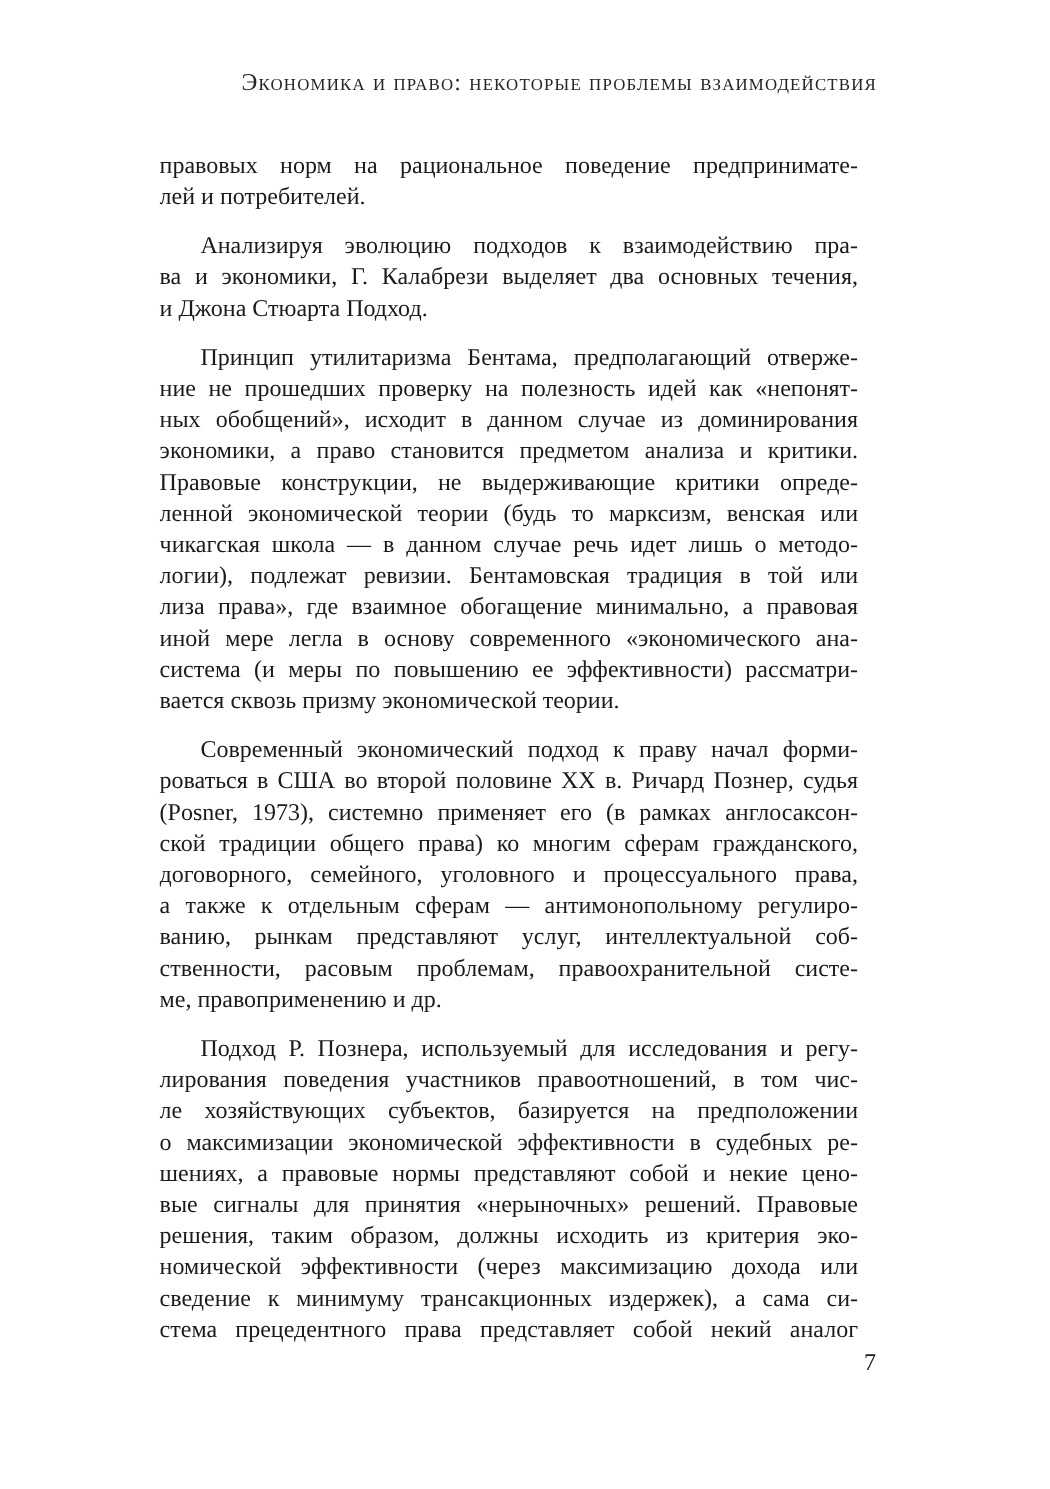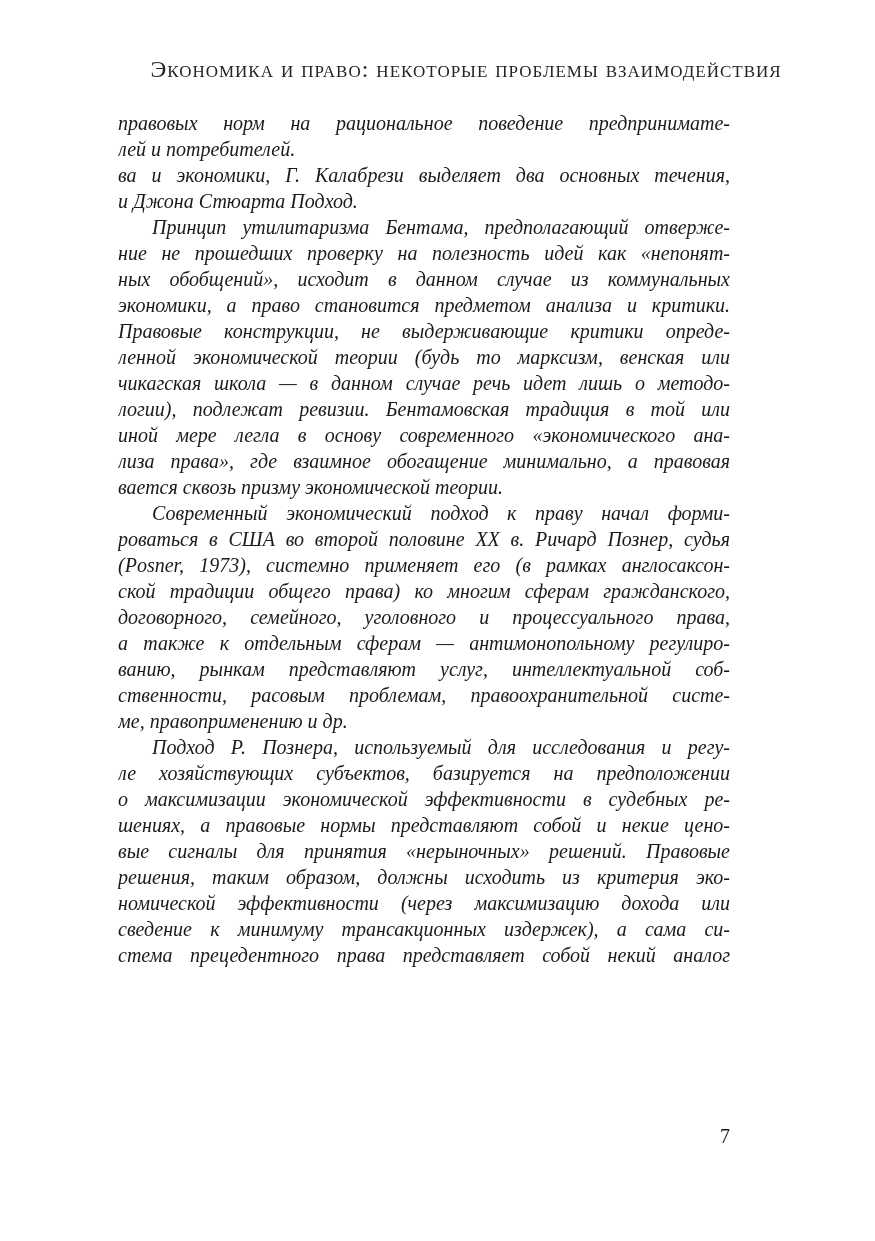--- a/index.html
+++ b/index.html
@@ -14,39 +14,38 @@
     background: #ffffff;
     font-family: "Liberation Serif", "DejaVu Serif", serif;
     color: #1a1a1a;
     overflow: hidden;
   }
   .running-head {
     position: absolute;
     top: 56px;
     left: 466px;
     transform: translateX(-50%);
-    font-size: 24px;
+    font-size: 20px;
     line-height: 26px;
     font-variant: small-caps;
     letter-spacing: 1px;
     white-space: nowrap;
     color: #242424;
   }
   .body-text {
     position: absolute;
     left: 118px;
     top: 110px;
     width: 612px;
     font-size: 20px;
     line-height: 26px;
   }
   .paragraph {
-    margin: 0;
+    margin: 15px;
     padding: 0;
-    font-style: italic;
   }
   .line {
     height: 26px;
     overflow: hidden;
     text-align: justify;
     text-align-last: justify;
   }
   .line.last {
     text-align-last: left;
   }
@@ -71,49 +70,52 @@
   <div class="running-head">
     <span>Экономика и право: некоторые проблемы взаимодействия</span>
   </div>
 
   <div class="body-text" id="body-text">
       <div class="paragraph">
         <div class="line">правовых норм на рациональное поведение предпринимате-</div>
         <div class="line last">лей и потребителей.</div>
       </div>
       <div class="paragraph">
+        <div class="line indent">Анализируя эволюцию подходов к взаимодействию пра-</div>
         <div class="line">ва и экономики, Г. Калабрези выделяет два основных течения,</div>
         <div class="line last">и Джона Стюарта Подход.</div>
       </div>
       <div class="paragraph">
         <div class="line indent">Принцип утилитаризма Бентама, предполагающий отверже-</div>
         <div class="line">ние не прошедших проверку на полезность идей как «непонят-</div>
-        <div class="line">ных обобщений», исходит в данном случае из коммунальных</div>
+        <div class="line">ных обобщений», исходит в данном случае из доминирования</div>
         <div class="line">экономики, а право становится предметом анализа и критики.</div>
         <div class="line">Правовые конструкции, не выдерживающие критики опреде-</div>
         <div class="line">ленной экономической теории (будь то марксизм, венская или</div>
         <div class="line">чикагская школа — в данном случае речь идет лишь о методо-</div>
         <div class="line">логии), подлежат ревизии. Бентамовская традиция в той или</div>
+        <div class="line">лиза права», где взаимное обогащение минимально, а правовая</div>
         <div class="line">иной мере легла в основу современного «экономического ана-</div>
-        <div class="line">лиза права», где взаимное обогащение минимально, а правовая</div>
+        <div class="line">система (и меры по повышению ее эффективности) рассматри-</div>
         <div class="line last">вается сквозь призму экономической теории.</div>
       </div>
       <div class="paragraph">
         <div class="line indent">Современный экономический подход к праву начал форми-</div>
         <div class="line">роваться в США во второй половине XX в. Ричард Познер, судья</div>
         <div class="line">(Posner, 1973), системно применяет его (в рамках англосаксон-</div>
         <div class="line">ской традиции общего права) ко многим сферам гражданского,</div>
         <div class="line">договорного, семейного, уголовного и процессуального права,</div>
         <div class="line">а также к отдельным сферам — антимонопольному регулиро-</div>
         <div class="line">ванию, рынкам представляют услуг, интеллектуальной соб-</div>
         <div class="line">ственности, расовым проблемам, правоохранительной систе-</div>
         <div class="line last">ме, правоприменению и др.</div>
       </div>
       <div class="paragraph">
         <div class="line indent">Подход Р. Познера, используемый для исследования и регу-</div>
+        <div class="line">лирования поведения участников правоотношений, в том чис-</div>
         <div class="line">ле хозяйствующих субъектов, базируется на предположении</div>
         <div class="line">о максимизации экономической эффективности в судебных ре-</div>
         <div class="line">шениях, а правовые нормы представляют собой и некие цено-</div>
         <div class="line">вые сигналы для принятия «нерыночных» решений. Правовые</div>
         <div class="line">решения, таким образом, должны исходить из критерия эко-</div>
         <div class="line">номической эффективности (через максимизацию дохода или</div>
         <div class="line">сведение к минимуму трансакционных издержек), а сама си-</div>
         <div class="line">стема прецедентного права представляет собой некий аналог</div>
       </div>
     </div>

